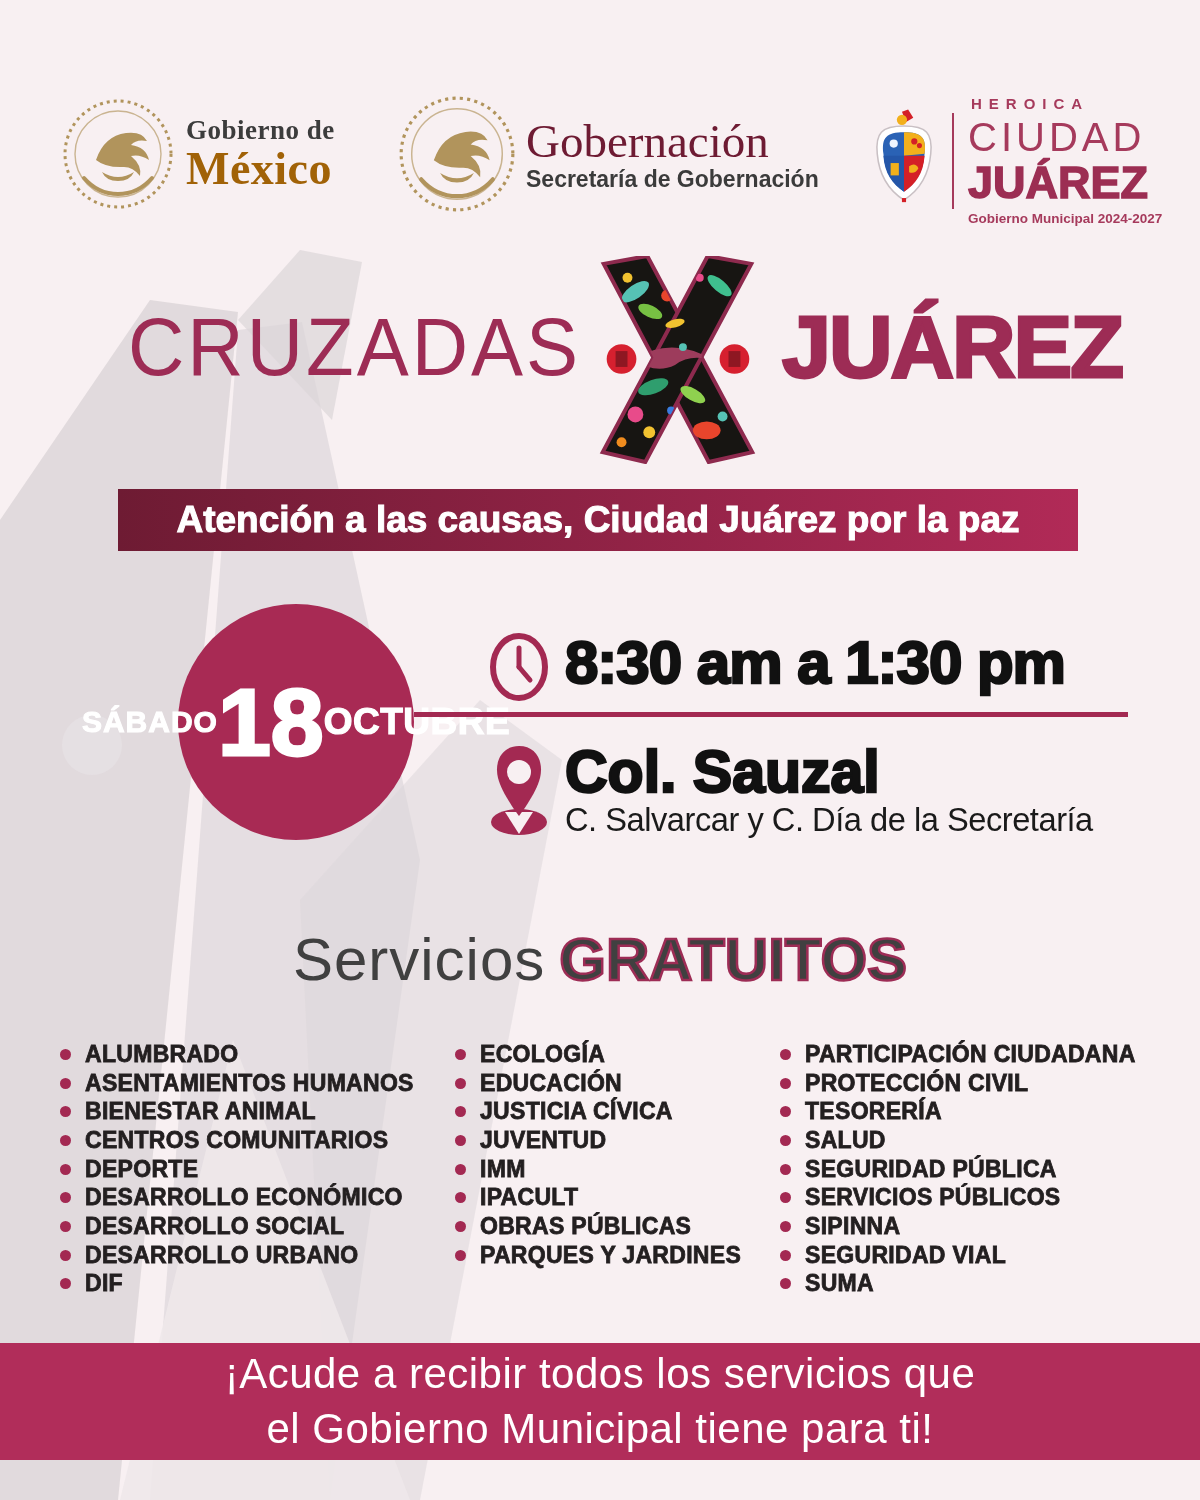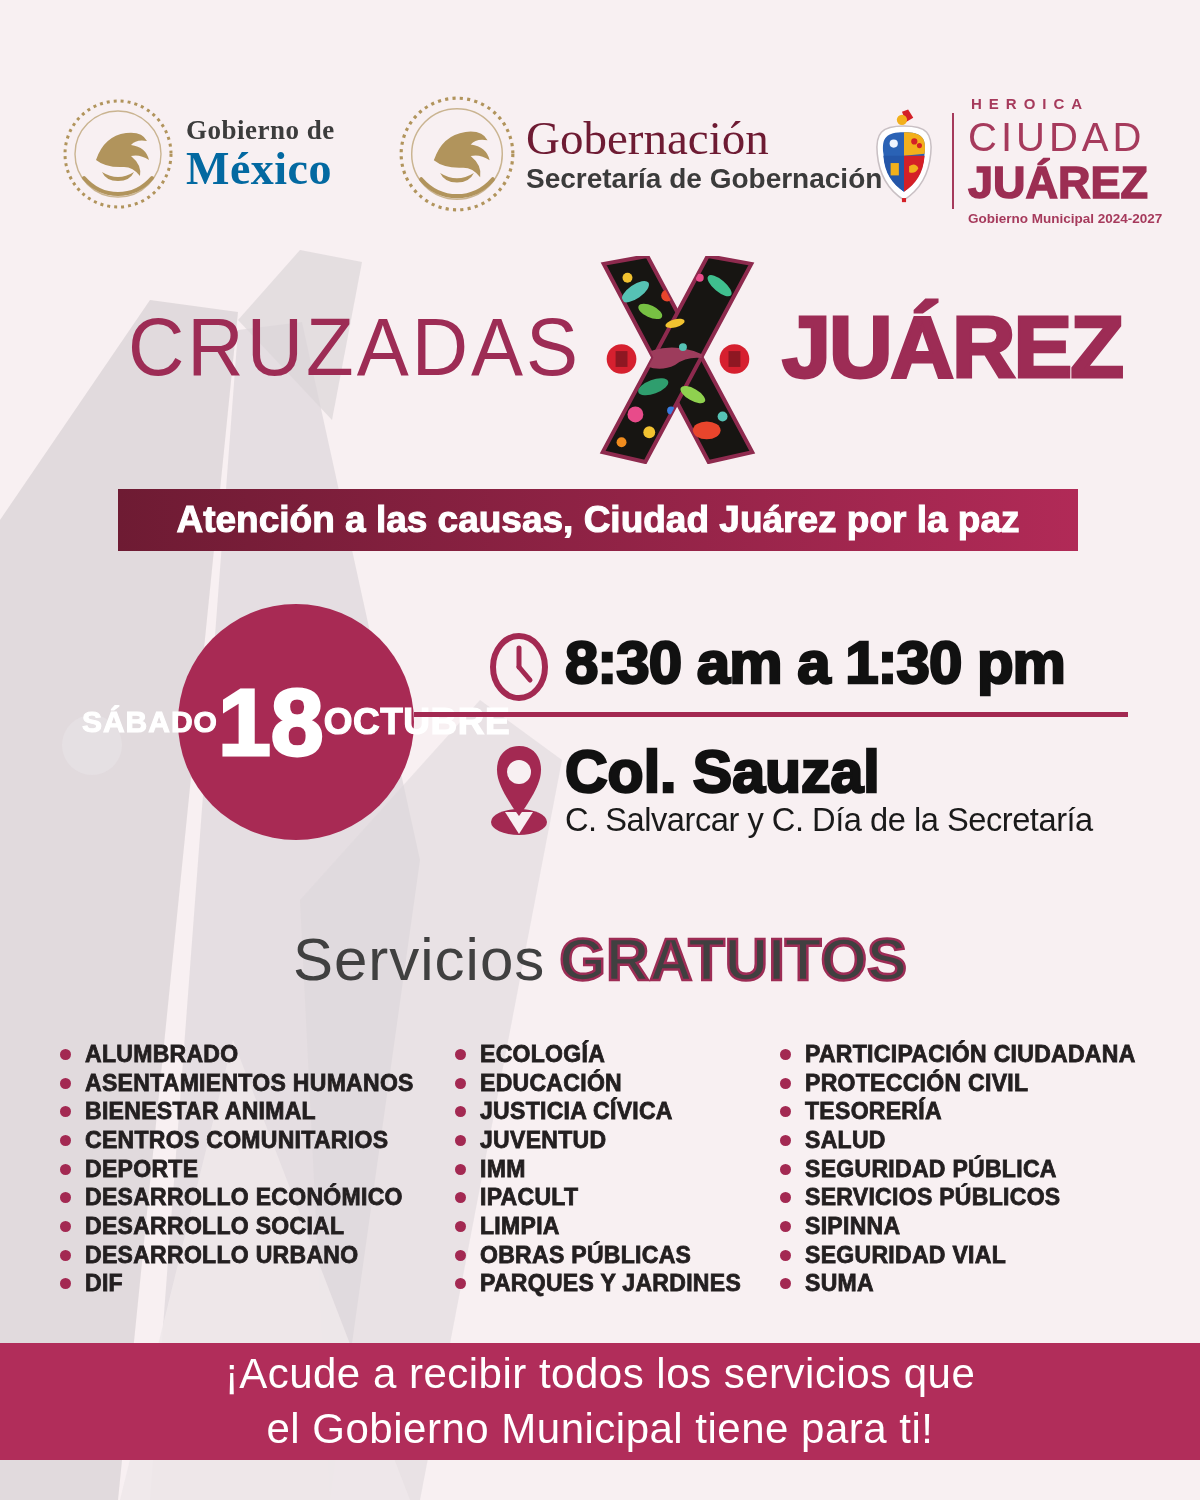--- a/index.html
+++ b/index.html
@@ -14,25 +14,25 @@
 
   
   .bg-monument{left:0;top:240px;width:820px;height:1260px;pointer-events:none;}
 
   
   .logo-row{left:0;top:90px;width:1200px;height:130px;}
   .logo-group{position:absolute;display:flex;align-items:center;}
   .gobmex{left:62px;top:8px;}
   .gobmex-text{margin-left:12px;font-family:"Liberation Serif", serif;line-height:1;}
   .gobmex-line1{font-size:27px;color:#3c3c3c;font-weight:600;letter-spacing:0.5px;}
-  .gobmex-line2{font-size:46px;color:#0369a1;font-weight:700;margin-top:2px;letter-spacing:0.5px;}
+  .gobmex-line2{font-size:46px;color:#a16207;font-weight:700;margin-top:2px;letter-spacing:0.5px;}
   .segob{left:398px;top:5px;}
   .segob-text{margin-left:10px;line-height:1;}
   .segob-title{font-family:"Liberation Serif", serif;font-size:47px;color:#6e1b33;font-weight:400;}
-  .segob-sub{font-size:28px;color:#3b3b3b;font-weight:700;margin-top:3px;}
+  .segob-sub{font-size:23px;color:#3b3b3b;font-weight:700;margin-top:3px;}
   .cjz{left:868px;top:6px;}
   .cjz-rule{width:2px;height:96px;background:#a63a5c;margin:0 14px 0 12px;}
   .cjz-text{line-height:1;}
   .cjz-heroica{font-size:15px;color:#a63a5c;font-weight:700;letter-spacing:7px;margin-left:3px;}
   .cjz-ciudad{font-size:40px;color:#a63a5c;font-weight:400;letter-spacing:4px;margin-top:6px;}
   .cjz-juarez{font-size:45px;color:#9c2e53;font-weight:700;-webkit-text-stroke:1.5px #9c2e53;margin-top:3px;}
   .cjz-muni{font-size:13.5px;color:#a63a5c;font-weight:700;margin-top:7px;}
 
   
   .title-row{left:0;top:256px;width:1200px;height:210px;}
@@ -286,24 +286,20 @@
     <li>
         <span class="dot"></span>
         <span class="lbl">IMM</span>
       </li>
     <li>
         <span class="dot"></span>
         <span class="lbl">IPACULT</span>
       </li>
     <li>
         <span class="dot"></span>
-        <span class="lbl">LIMPIA</span>
-      </li>
-    <li>
-        <span class="dot"></span>
         <span class="lbl">OBRAS PÚBLICAS</span>
       </li>
     <li>
         <span class="dot"></span>
         <span class="lbl">PARQUES Y JARDINES</span>
       </li>
   </ul>
 
   <ul class="svc-col col3">
     <li>

